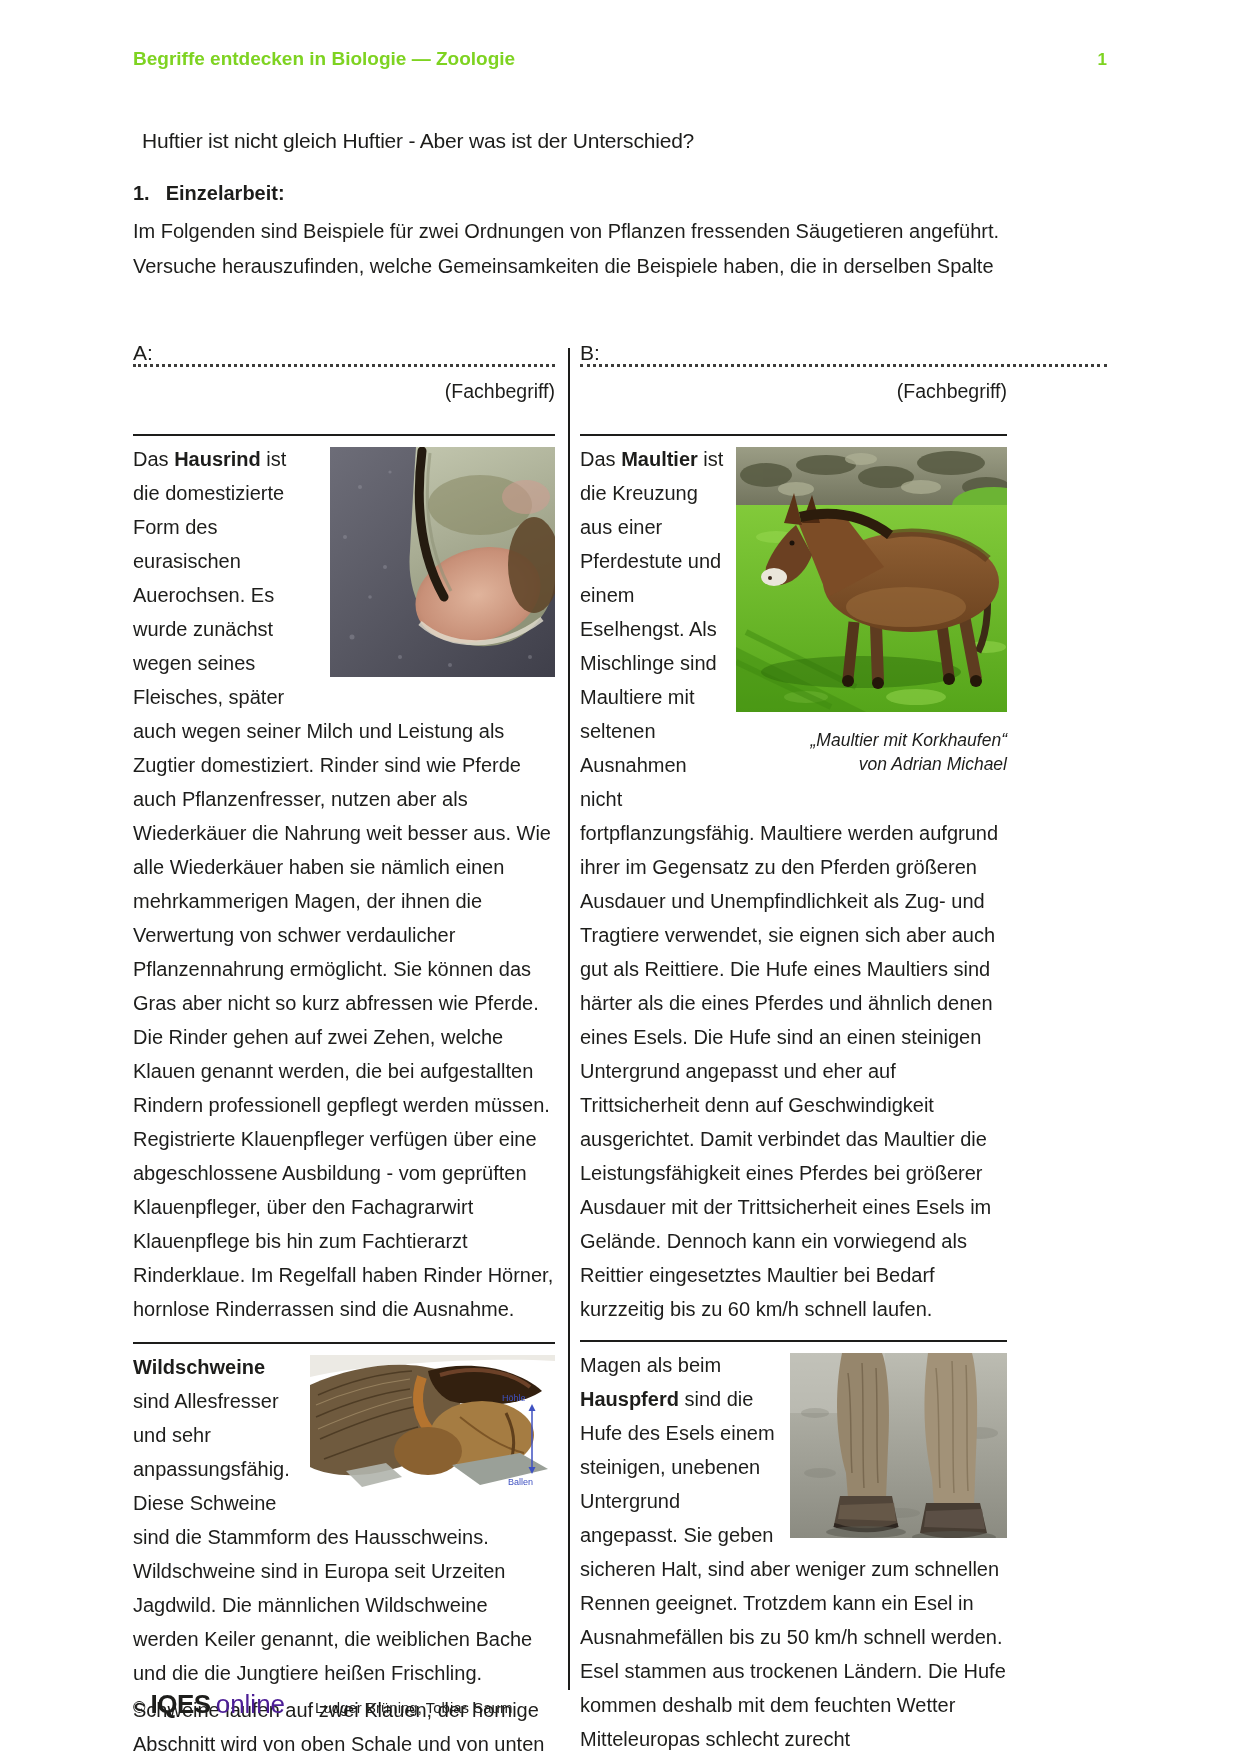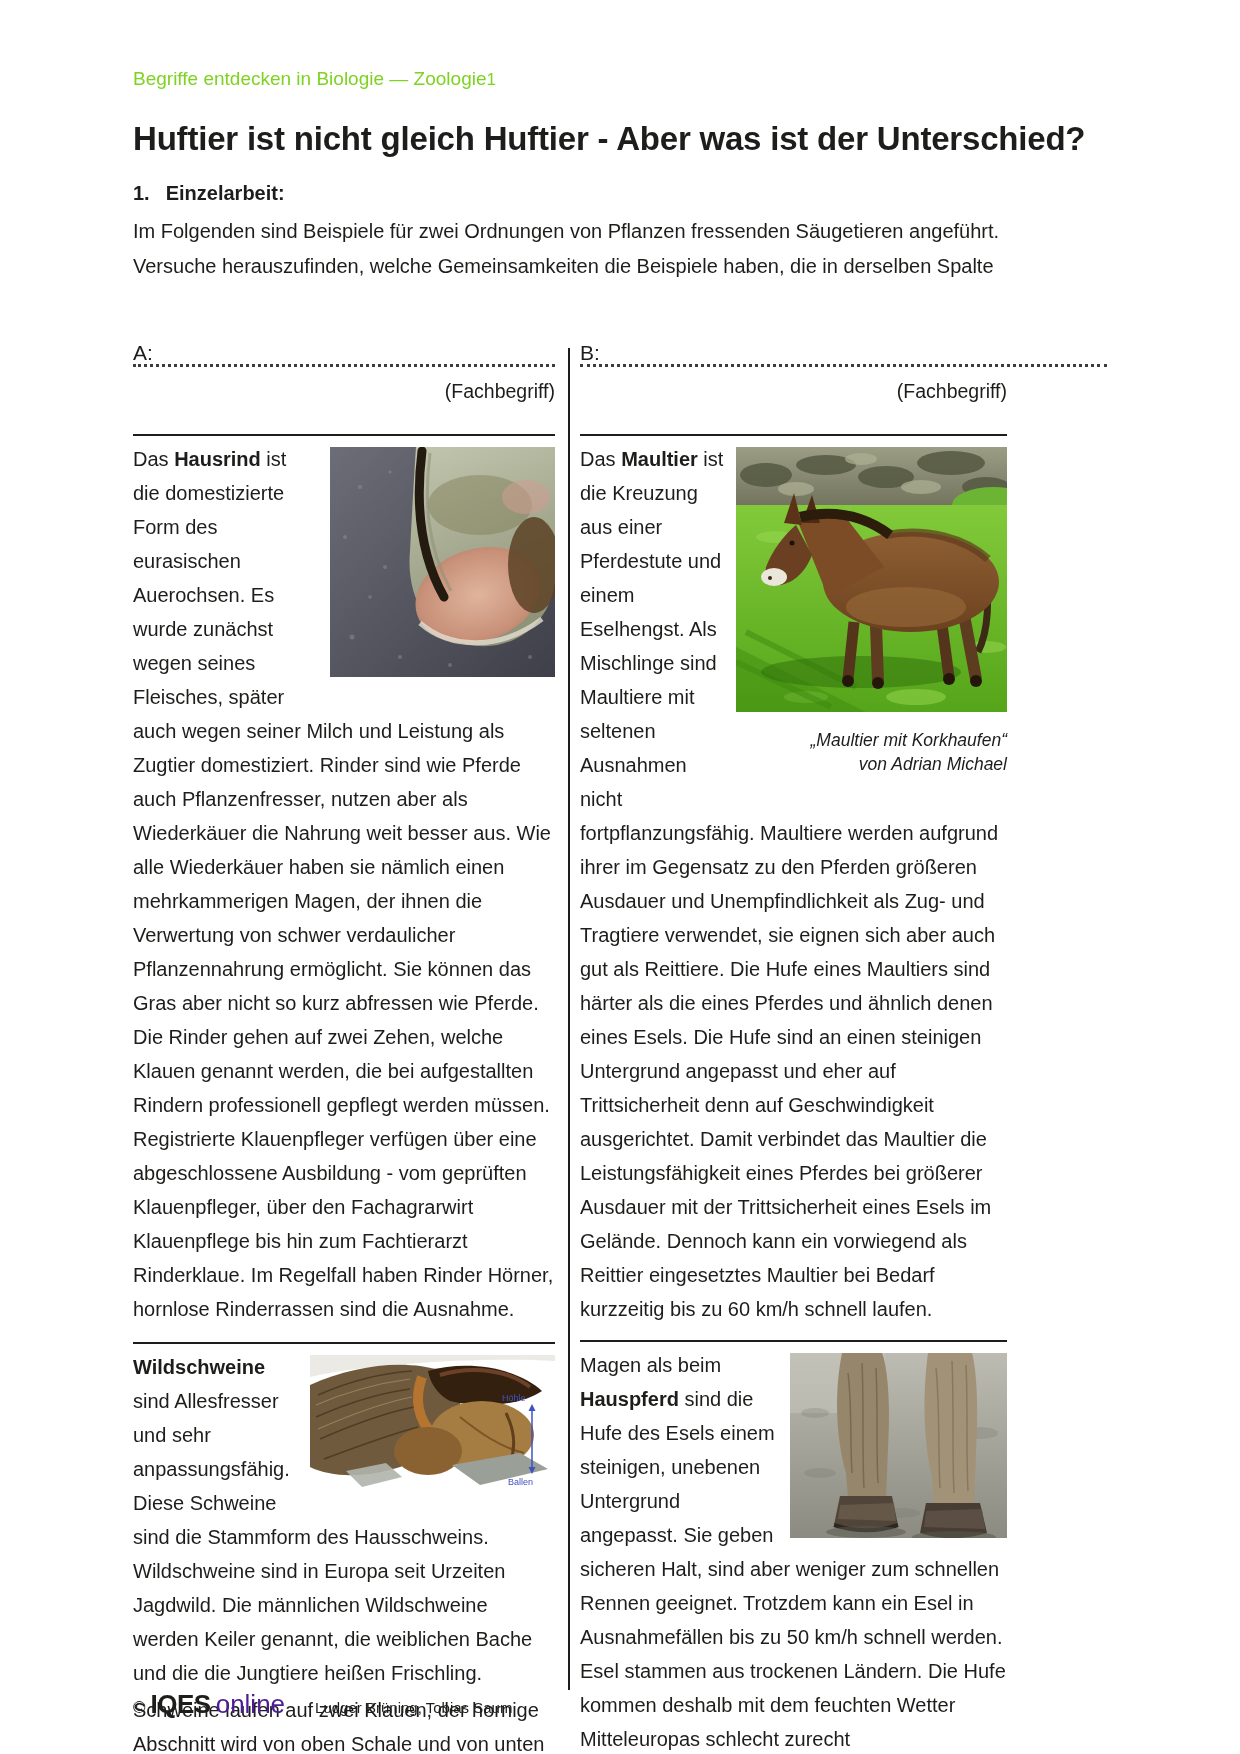--- a/index.html
+++ b/index.html
@@ -2,25 +2,25 @@
 <html><head>
 <meta charset="utf-8">
 <style>
   html,body{margin:0;padding:0;background:#e8e8e8;}
   .page{
     position:relative;width:1240px;height:1754px;background:#ffffff;
     margin:0 auto;overflow:hidden;
     font-family:"Liberation Sans", sans-serif;color:#1d1d1b;
   }
   
-  .page-header{position:absolute;left:133px;right:133px;top:68px;display:flex;justify-content:flex-start;align-items:baseline;}
+  .page-header{position:absolute;left:133px;right:133px;top:48px;display:flex;justify-content:space-between;align-items:baseline;font-weight:bold;}
   .doc-series{color:#7ed321;font-size:19px;}
   .page-number{color:#7ed321;font-size:17px;}
   
-  .main-title{position:absolute;left:133px;top:120px;width:1000px;font-size:33px;font-weight:700;letter-spacing:-0.2px;margin:0;}
+  .main-title{position:absolute;left:133px;top:120px;width:1000px;font-size:21px;font-weight:400;letter-spacing:-0.2px;margin:9px;}
   
   .task-heading{position:absolute;left:133px;top:182px;font-size:20px;font-weight:700;}
   .task-number{margin-right:16px;}
   
   .intro{position:absolute;left:133px;top:214px;width:1000px;font-size:20px;line-height:34.5px;}
   
   .divider-vertical{position:absolute;left:568px;top:348px;width:2px;height:1342px;background:#1d1d1b;}
   
   .col{position:absolute;top:336px;font-size:20px;line-height:34px;}
   .col-a{left:133px;width:422px;}

